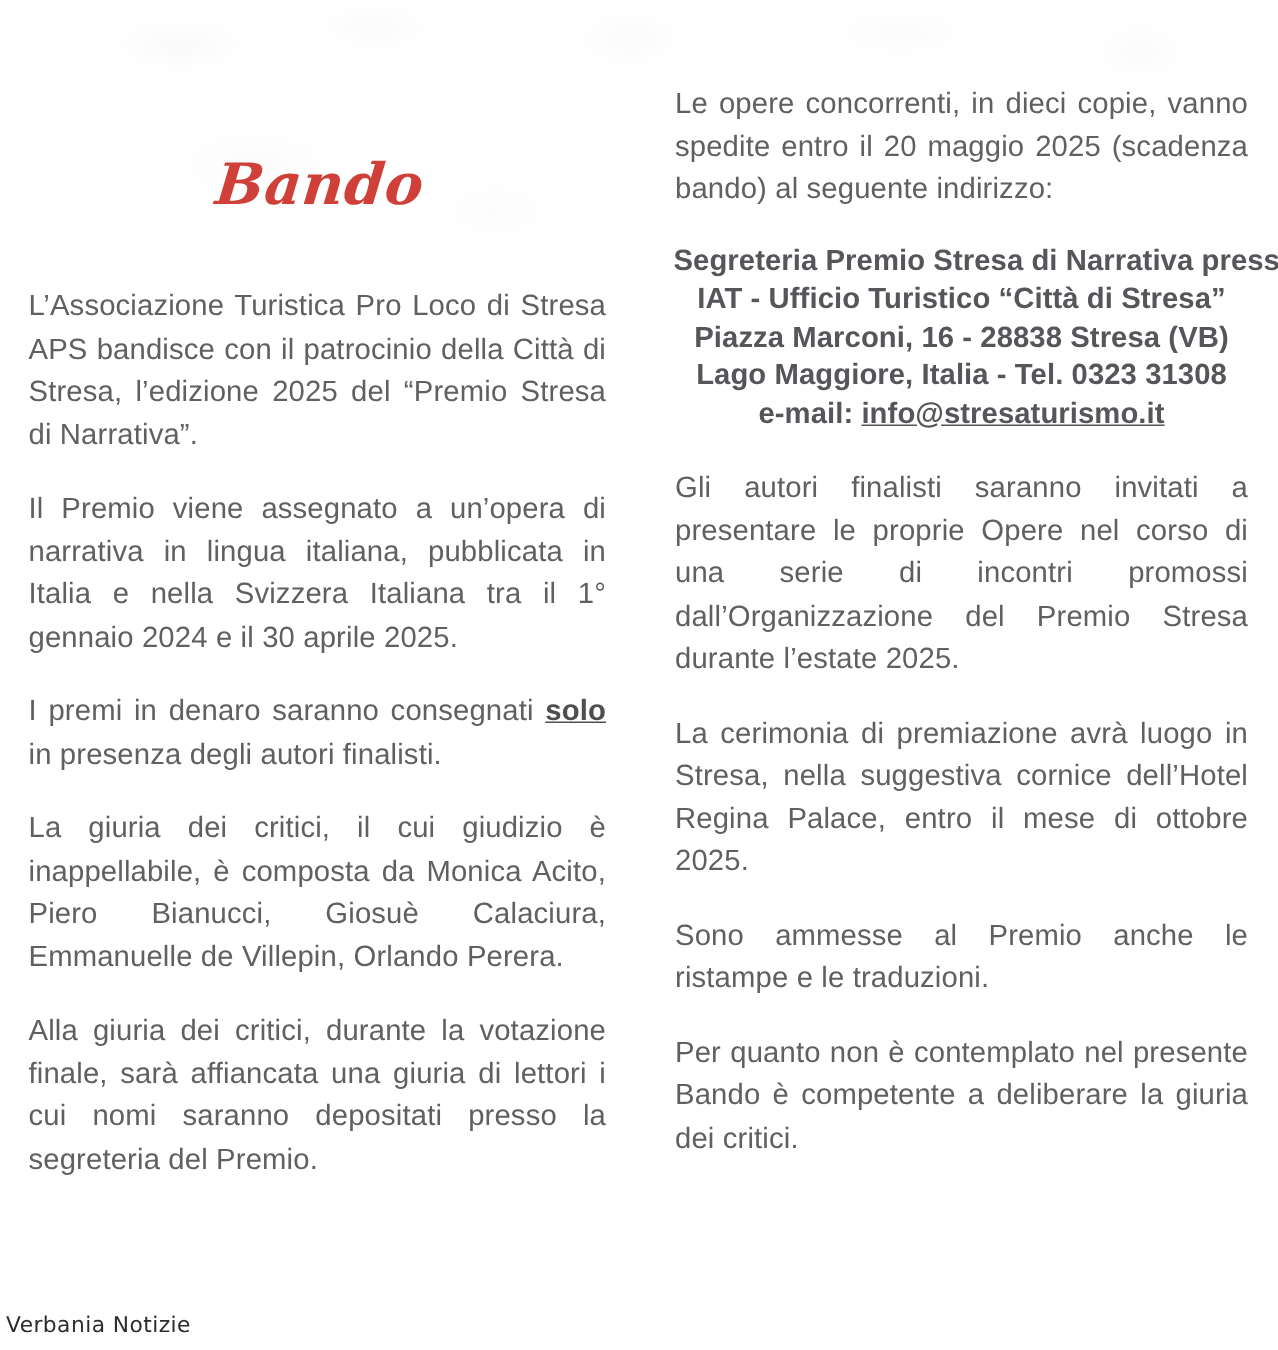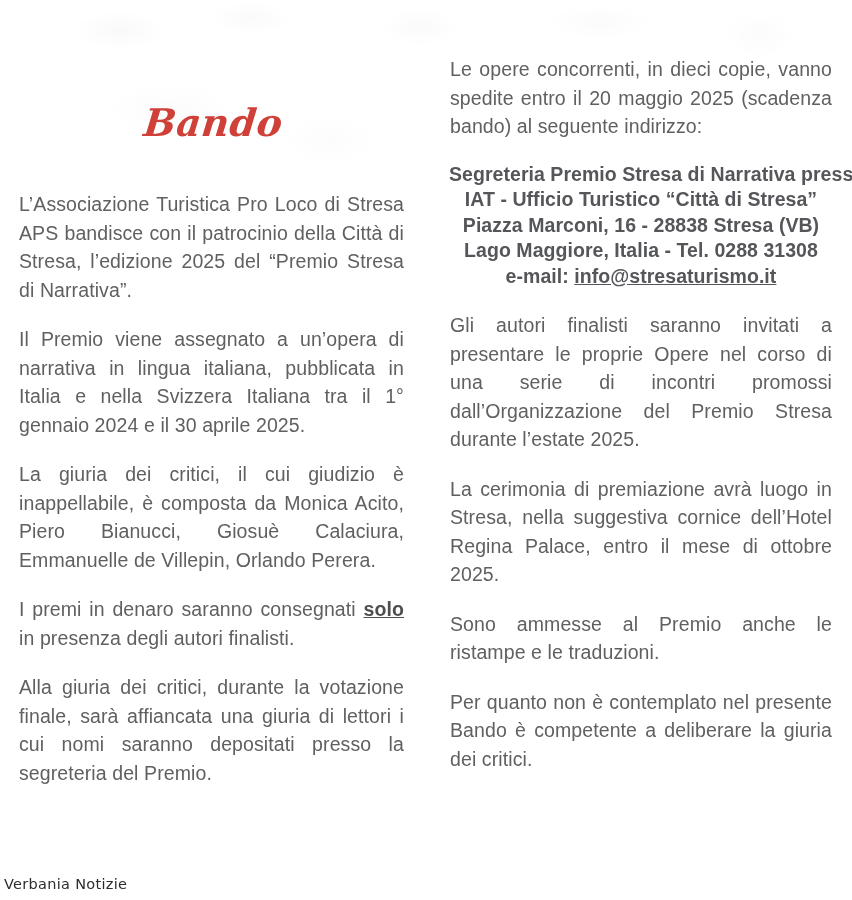--- a/index.html
+++ b/index.html
@@ -135,36 +135,36 @@
     <span class="doc-title">Bando</span>
   </div>
 
   <div class="col-left" style="top:190px;">
 
     <p class="para">L’Associazione Turistica Pro Loco di Stresa APS bandisce con il patrocinio della Città di Stresa, l’edizione 2025 del “Premio Stresa di Narrativa”.</p>
 
     <p class="para">Il Premio viene assegnato a un’opera di narrativa in lingua italiana, pubblicata in Italia e nella Svizzera Italiana tra il 1° gennaio 2024 e il 30 aprile 2025.</p>
 
 
+    <p class="para"><span>I premi in denaro saranno consegnati </span><span class="u-bold-underline">solo</span><span> in presenza degli autori finalisti.</span></p>
+
     <p class="para">La giuria dei critici, il cui giudizio è inappellabile, è composta da Monica Acito, Piero Bianucci, Giosuè Calaciura, Emmanuelle de Villepin, Orlando Perera.</p>
-
-    <p class="para"><span>I premi in denaro saranno consegnati </span><span class="u-bold-underline">solo</span><span> in presenza degli autori finalisti.</span></p>
 
     <p class="para">Alla giuria dei critici, durante la votazione finale, sarà affiancata una giuria di lettori i cui nomi saranno depositati presso la segreteria del Premio.</p>
   </div>
 
   <div class="col-right">
 
     <p class="para">Le opere concorrenti, in dieci copie, vanno spedite entro il 20 maggio 2025 (scadenza bando) al seguente indirizzo:</p>
 
     <div class="address-block">
       <span class="addr-line first">Segreteria Premio Stresa di Narrativa presso:</span>
       <span class="addr-line">IAT - Ufficio Turistico “Città di Stresa”</span>
       <span class="addr-line">Piazza Marconi, 16 - 28838 Stresa (VB)</span>
-      <span class="addr-line">Lago Maggiore, Italia - Tel. 0288 31308</span>
+      <span class="addr-line">Lago Maggiore, Italia - Tel. 0323 31308</span>
       <span class="addr-line"><span>e-mail: </span><span class="email-link">info@stresaturismo.it</span></span>
     </div>
 
 
     <p class="para">Gli autori finalisti saranno invitati a presentare le proprie Opere nel corso di una serie di incontri promossi dall’Organizzazione del Premio Stresa durante l’estate 2025.</p>
 
     <p class="para">La cerimonia di premiazione avrà luogo in Stresa, nella suggestiva cornice dell’Hotel Regina Palace, entro il mese di ottobre 2025.</p>
 
     <p class="para">Sono ammesse al Premio anche le ristampe e le traduzioni.</p>
 

